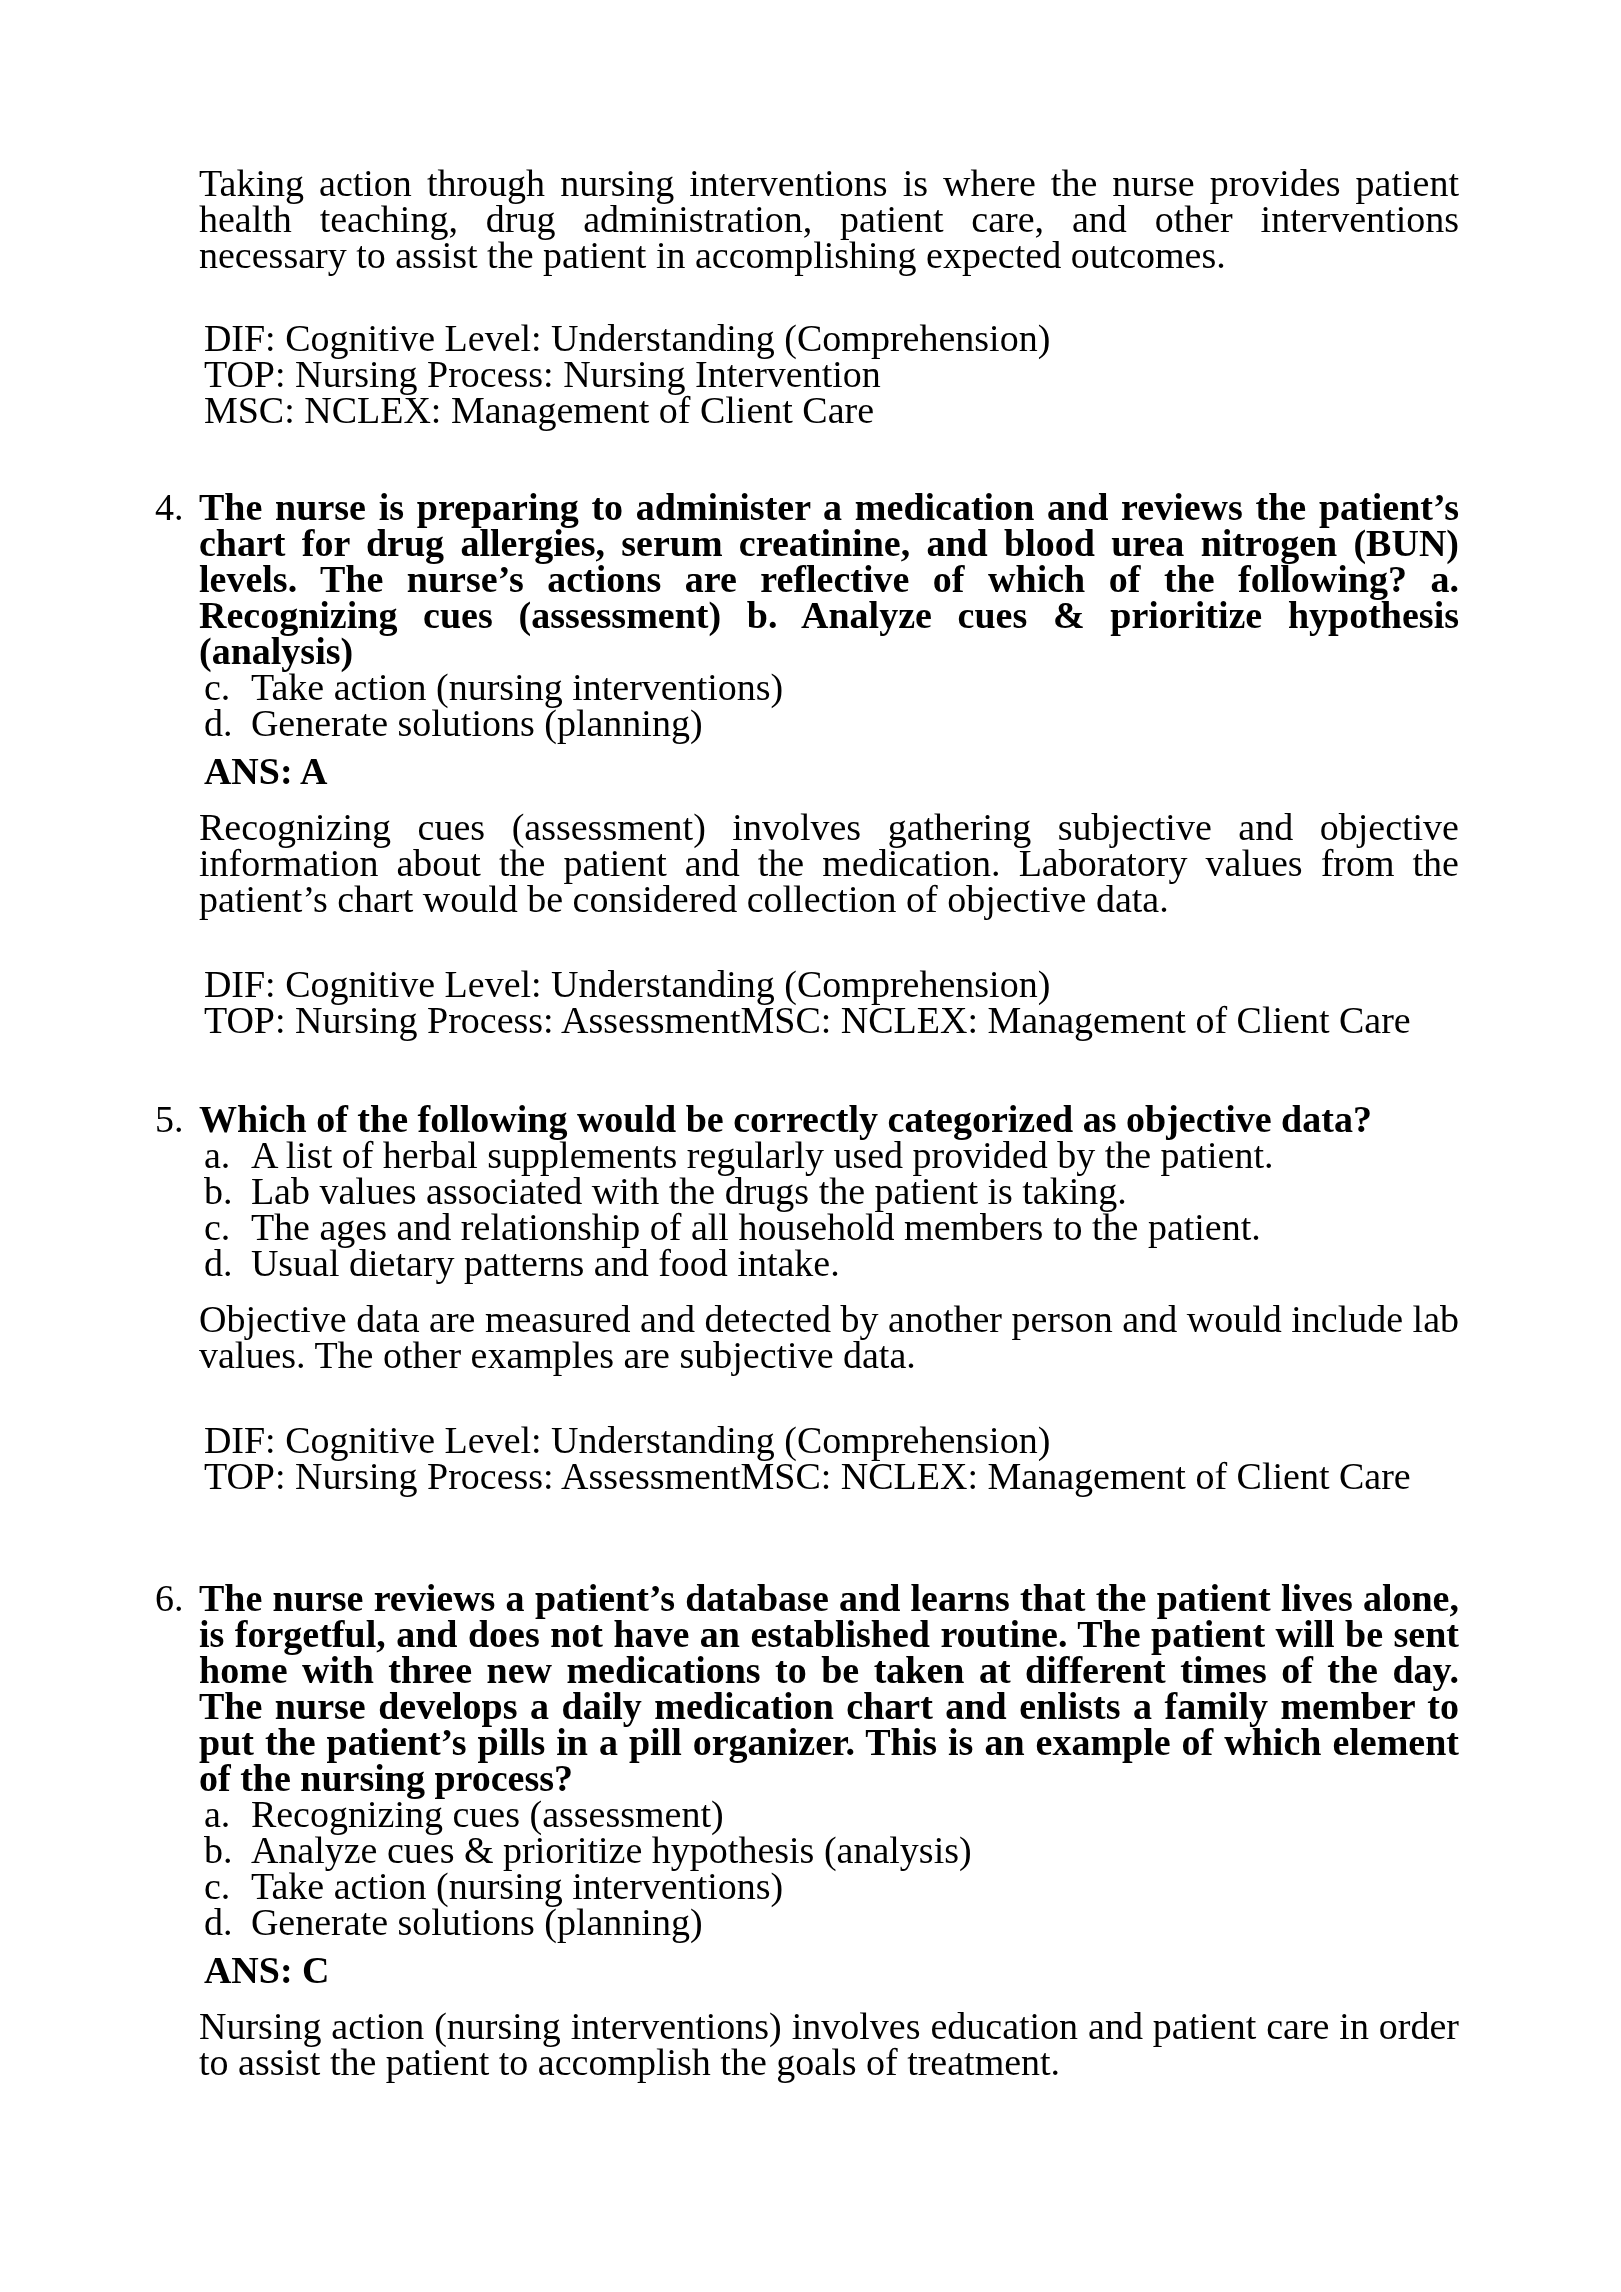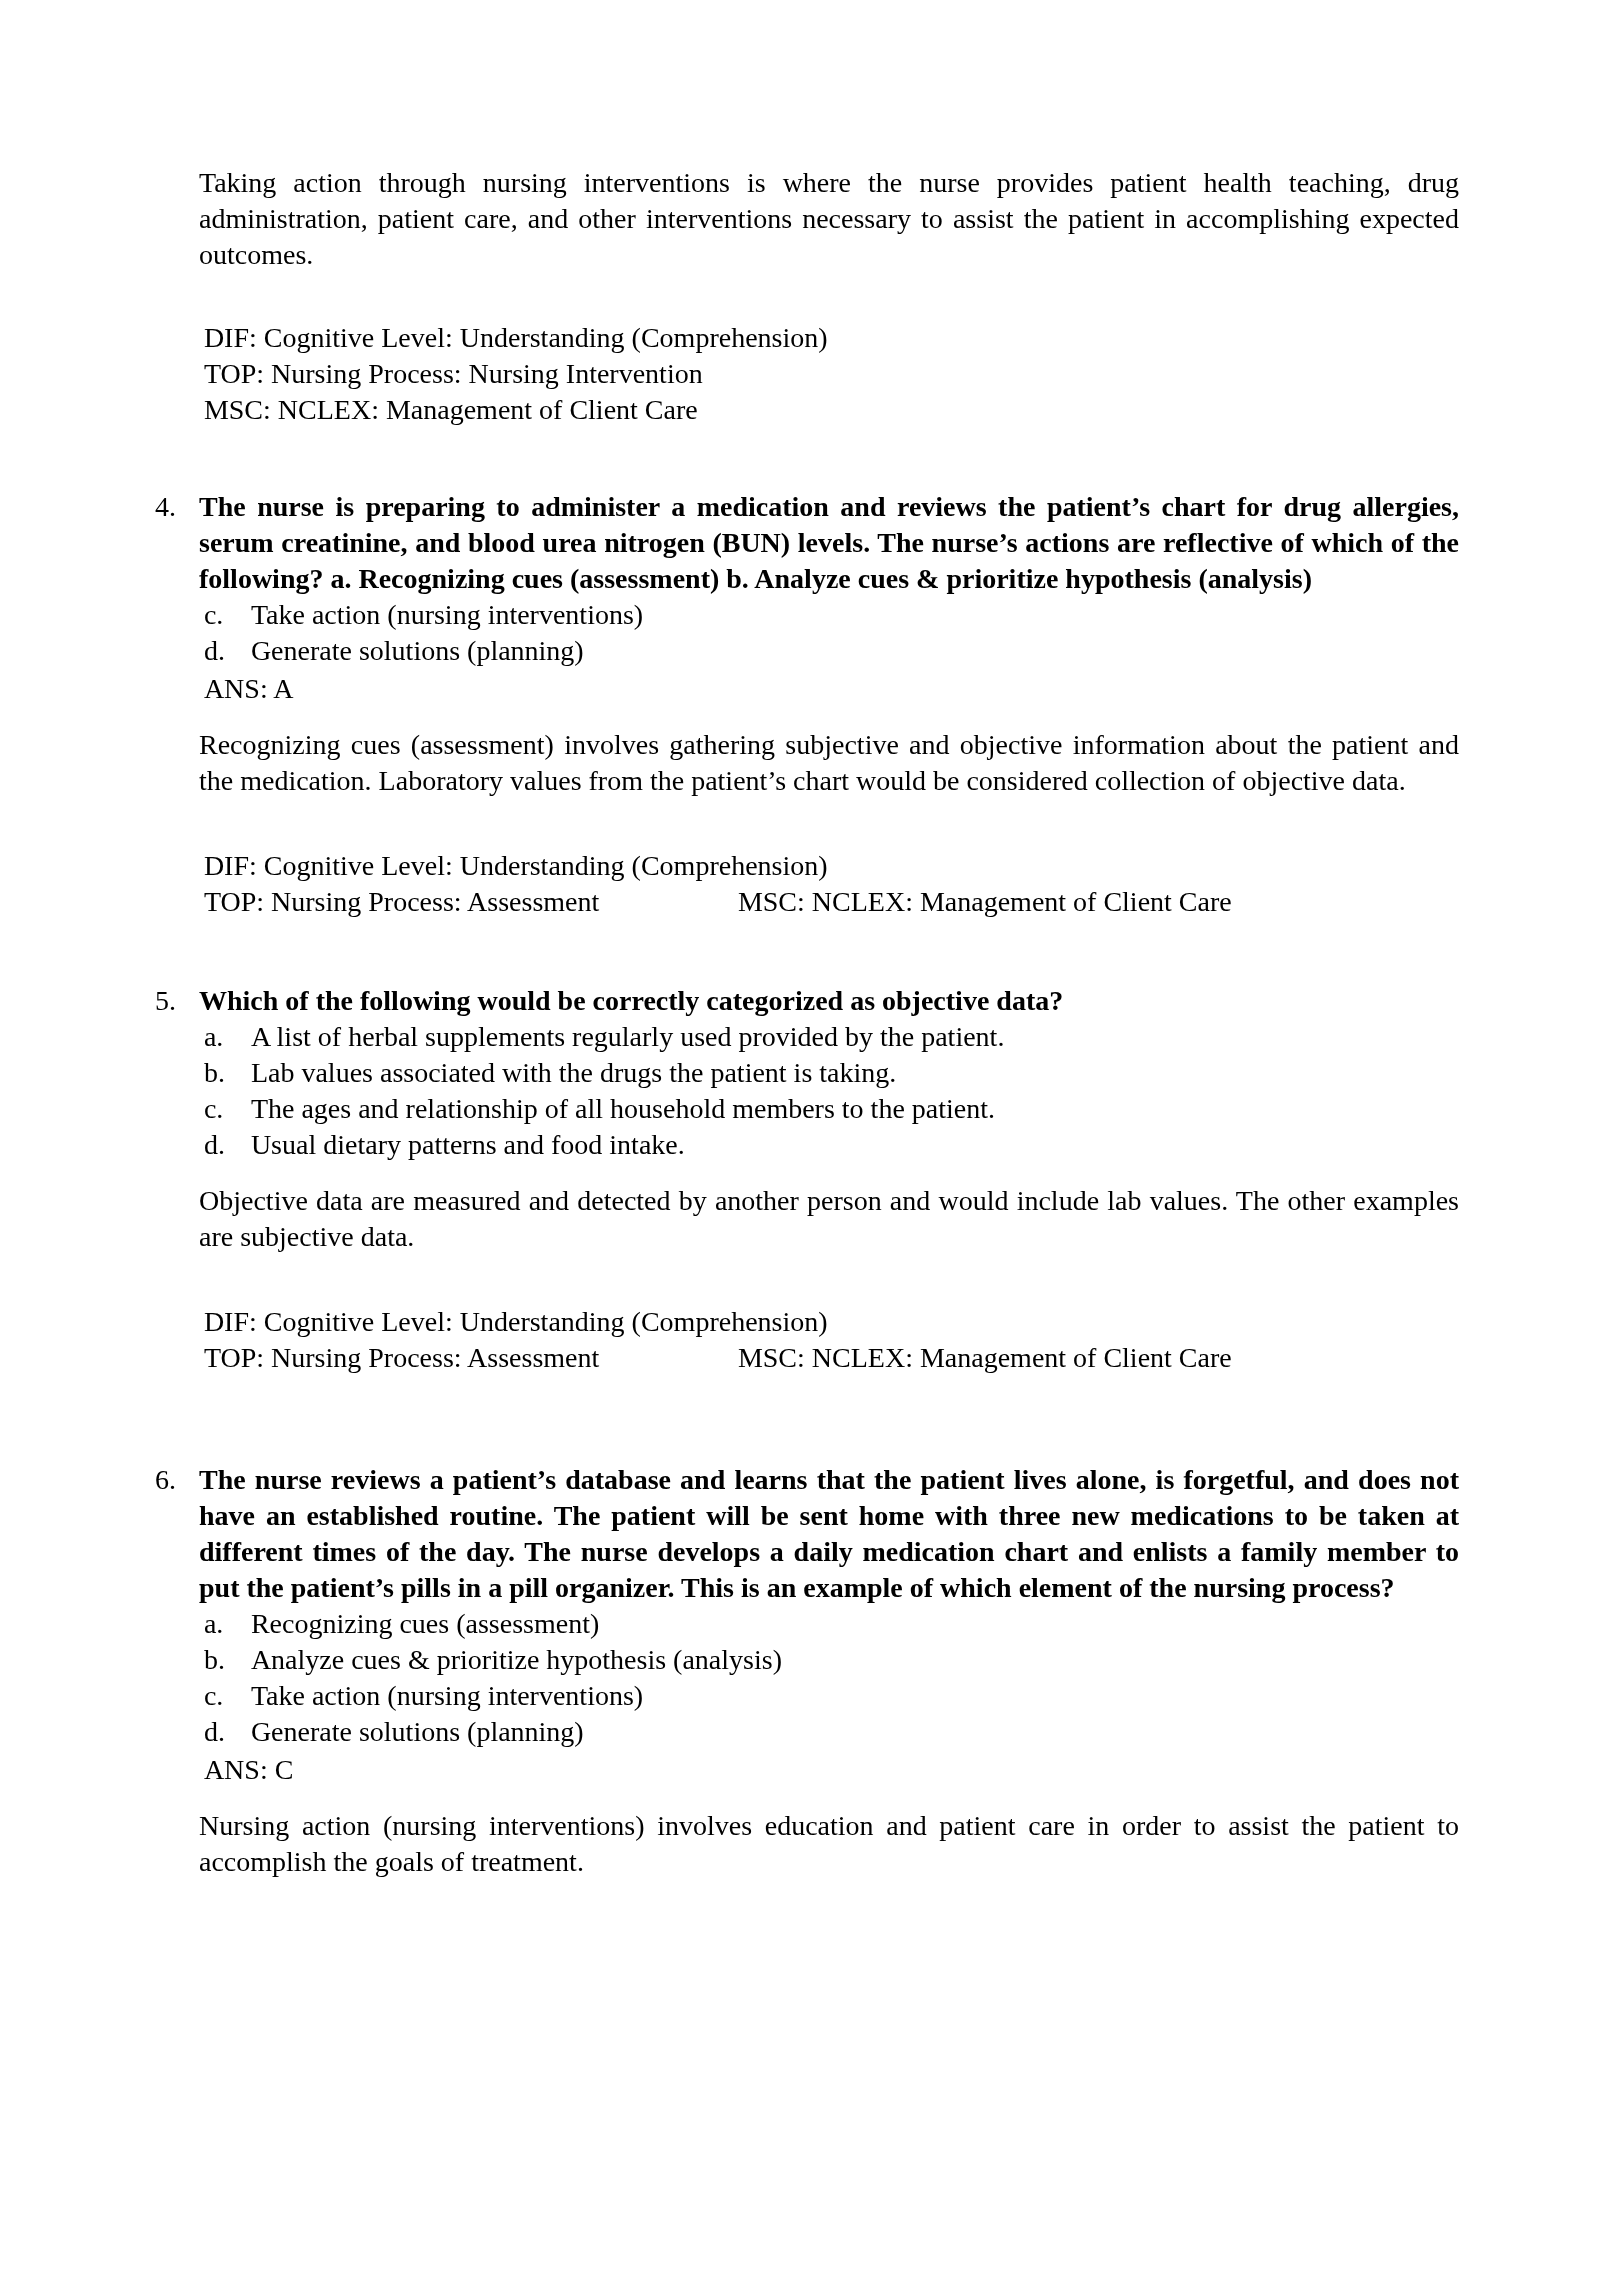--- a/index.html
+++ b/index.html
@@ -7,21 +7,21 @@
     padding: 0;
     background: #ffffff;
   }
   .page {
     position: relative;
     width: 1621px;
     min-height: 2293px;
     background: #ffffff;
     color: #000000;
     font-family: "Liberation Serif", "DejaVu Serif", serif;
-    font-size: 28px;
+    font-size: 38px;
     line-height: 36px;
     box-sizing: border-box;
     padding: 165px 162px 78px 155px;
   }
   .text-col {
     margin-left: 44px; 
   }
   .para {
     text-align: justify;
   }
@@ -53,21 +53,22 @@
   }
   .opt-row {
     display: flex;
   }
   .opt-letter {
     flex: none;
     width: 47px;
   }
   .ans-line {
     margin-left: 4.9px;
-    margin-top: 2px;
+    margin-top: 12px;
+    font-weight: bold;
   }
   .expl {
     text-align: justify;
     margin-top: 20px;
   }
   .dif-block {
     margin-top: 49px;
     margin-left: 4.9px;
   }
   .top-span {

